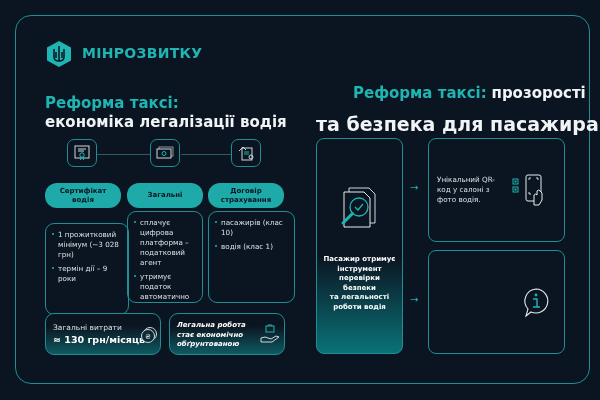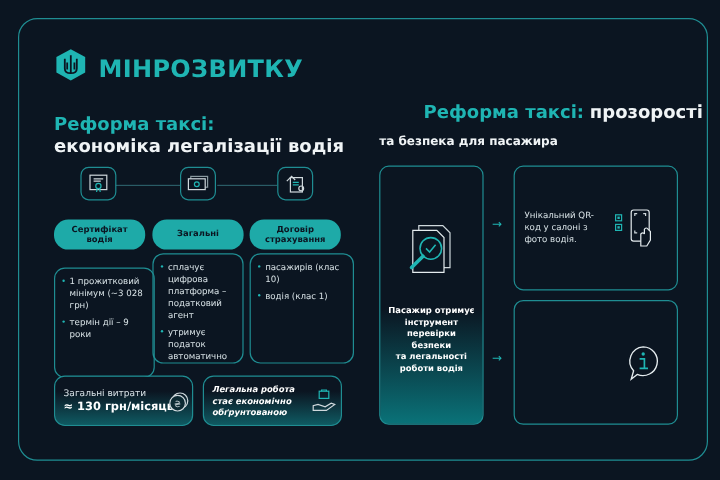--- a/index.html
+++ b/index.html
@@ -1,27 +1,27 @@
 <!DOCTYPE html>
 <html><head>
 <meta charset="utf-8">
 <style>
   * { box-sizing: border-box; margin: 0; padding: 0; }
   html, body { width: 600px; height: 400px; background: #0b1521; overflow: hidden; }
   body { position: relative; font-family: "DejaVu Sans", sans-serif; color: #e8eef2; }
   .frame { position: absolute; left: 15px; top: 15px; width: 575px; height: 369px; border: 1px solid #1f8d92; border-radius: 16px; }
   .abs { position: absolute; }
   .logo { left: 45px; top: 40px; width: 28px; height: 28px; }
-  .logo-text { left: 82px; top: 45px; font-size: 20px; font-weight: bold; color: #1fb5b3; letter-spacing: 0.3px; }
+  .logo-text { left: 82px; top: 45px; font-size: 14px; font-weight: bold; color: #1fb5b3; letter-spacing: 0.3px; }
   .title-accent { color: #1fb5b3; font-weight: bold; }
   .title-white { color: #f0f4f6; font-weight: bold; }
   .h-left1 { left: 45px; top: 94px; font-size: 15px; }
   .h-left2 { left: 45px; top: 113px; font-size: 15px; }
   .h-right1 { left: 316px; top: 84px; font-size: 15px; margin-left: 37px; }
-  .h-right2 { left: 316px; top: 113px; font-size: 10px; }
+  .h-right2 { left: 316px; top: 113px; font-size: 19px; }
   .iconbox { width: 30px; height: 28px; border: 1px solid #1f8d92; border-radius: 7px; background: #0b1521; display: flex; align-items: center; justify-content: center; }
   .connector { height: 1px; background: #2a5c66; top: 154px; }
   .pill { height: 25px; border-radius: 12px; background: #1eaaa8; color: #0b1521; font-size: 7px; font-weight: bold; display: flex; align-items: center; justify-content: center; text-align: center; line-height: 9px; }
   .card { border: 1px solid #1f8d92; border-radius: 9px; padding: 6px 6px; font-size: 7.2px; line-height: 10px; color: #d8e2e6; }
   .card ul { list-style: none; }
   .card li { position: relative; padding-left: 6px; margin-bottom: 4px; }
   .card li::before { content: ""; position: absolute; left: 0; top: 3px; width: 2px; height: 2px; background: #1fb5b3; border-radius: 50%; }
   .bottom-card { border: 1px solid #1f8d92; border-radius: 9px; background: linear-gradient(180deg, #0b1521 0%, #0b1521 30%, #0f5a62 100%); }
   .big-card { left: 316px; top: 138px; width: 87px; height: 216px; border: 1px solid #1f8d92; border-radius: 8px; background: linear-gradient(180deg, #0b1521 0%, #0b1521 55%, #0a7278 100%); }
   .small-card { border: 1px solid #1f8d92; border-radius: 8px; }

